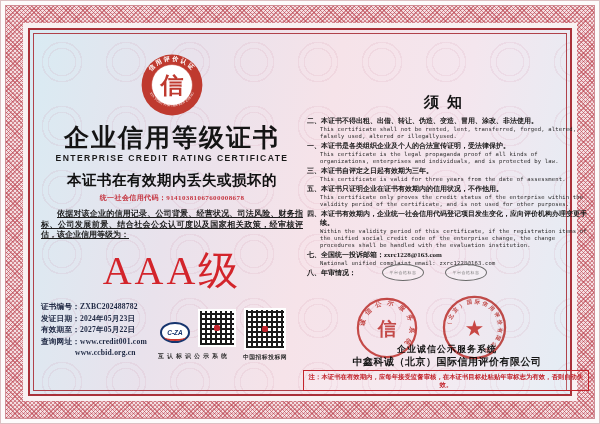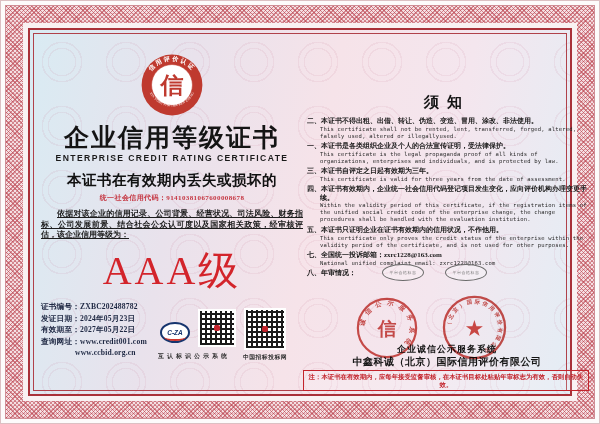--- a/index.html
+++ b/index.html
@@ -162,26 +162,26 @@
     </div>
     <div class="n-item">
       <div class="n-cn"><span>一、</span><span>本证书是各类组织企业及个人的合法宣传证明，受法律保护。</span></div>
       <div class="n-en">This certificate is the legal propaganda proof of all kinds of organizations, enterprises and individuals, and is protected by law.</div>
     </div>
     <div class="n-item">
       <div class="n-cn"><span>三、</span><span>本证书自评定之日起有效期为三年。</span></div>
       <div class="n-en">This certificate is valid for three years from the date of assessment.</div>
     </div>
     <div class="n-item">
+      <div class="n-cn"><span>五、</span><span>本证书只证明企业在证书有效期内的信用状况，不作他用。</span></div>
+      <div class="n-en">This certificate only proves the credit status of the enterprise within the validity period of the certificate, and is not used for other purposes.</div>
+    </div>
+    <div class="n-item">
       <div class="n-cn"><span>四、</span><span>本证书有效期内，企业统一社会信用代码登记项目发生变化，应向评价机构办理变更手续。</span></div>
       <div class="n-en">Within the validity period of this certificate, if the registration items of the unified social credit code of the enterprise change, the change procedures shall be handled with the evaluation institution.</div>
-    </div>
-    <div class="n-item">
-      <div class="n-cn"><span>五、</span><span>本证书只证明企业在证书有效期内的信用状况，不作他用。</span></div>
-      <div class="n-en">This certificate only proves the credit status of the enterprise within the validity period of the certificate, and is not used for other purposes.</div>
     </div>
     <div class="n-item">
       <div class="n-cn"><span>七、</span><span>全国统一投诉邮箱：zxrc1228@163.com</span></div>
       <div class="n-en">National unified complaint email: zxrc1228@163.com</div>
     </div>
     <div class="n-item">
       <div class="n-cn"><span>八、</span><span>年审情况：</span></div>
 
     </div>
   </div>

